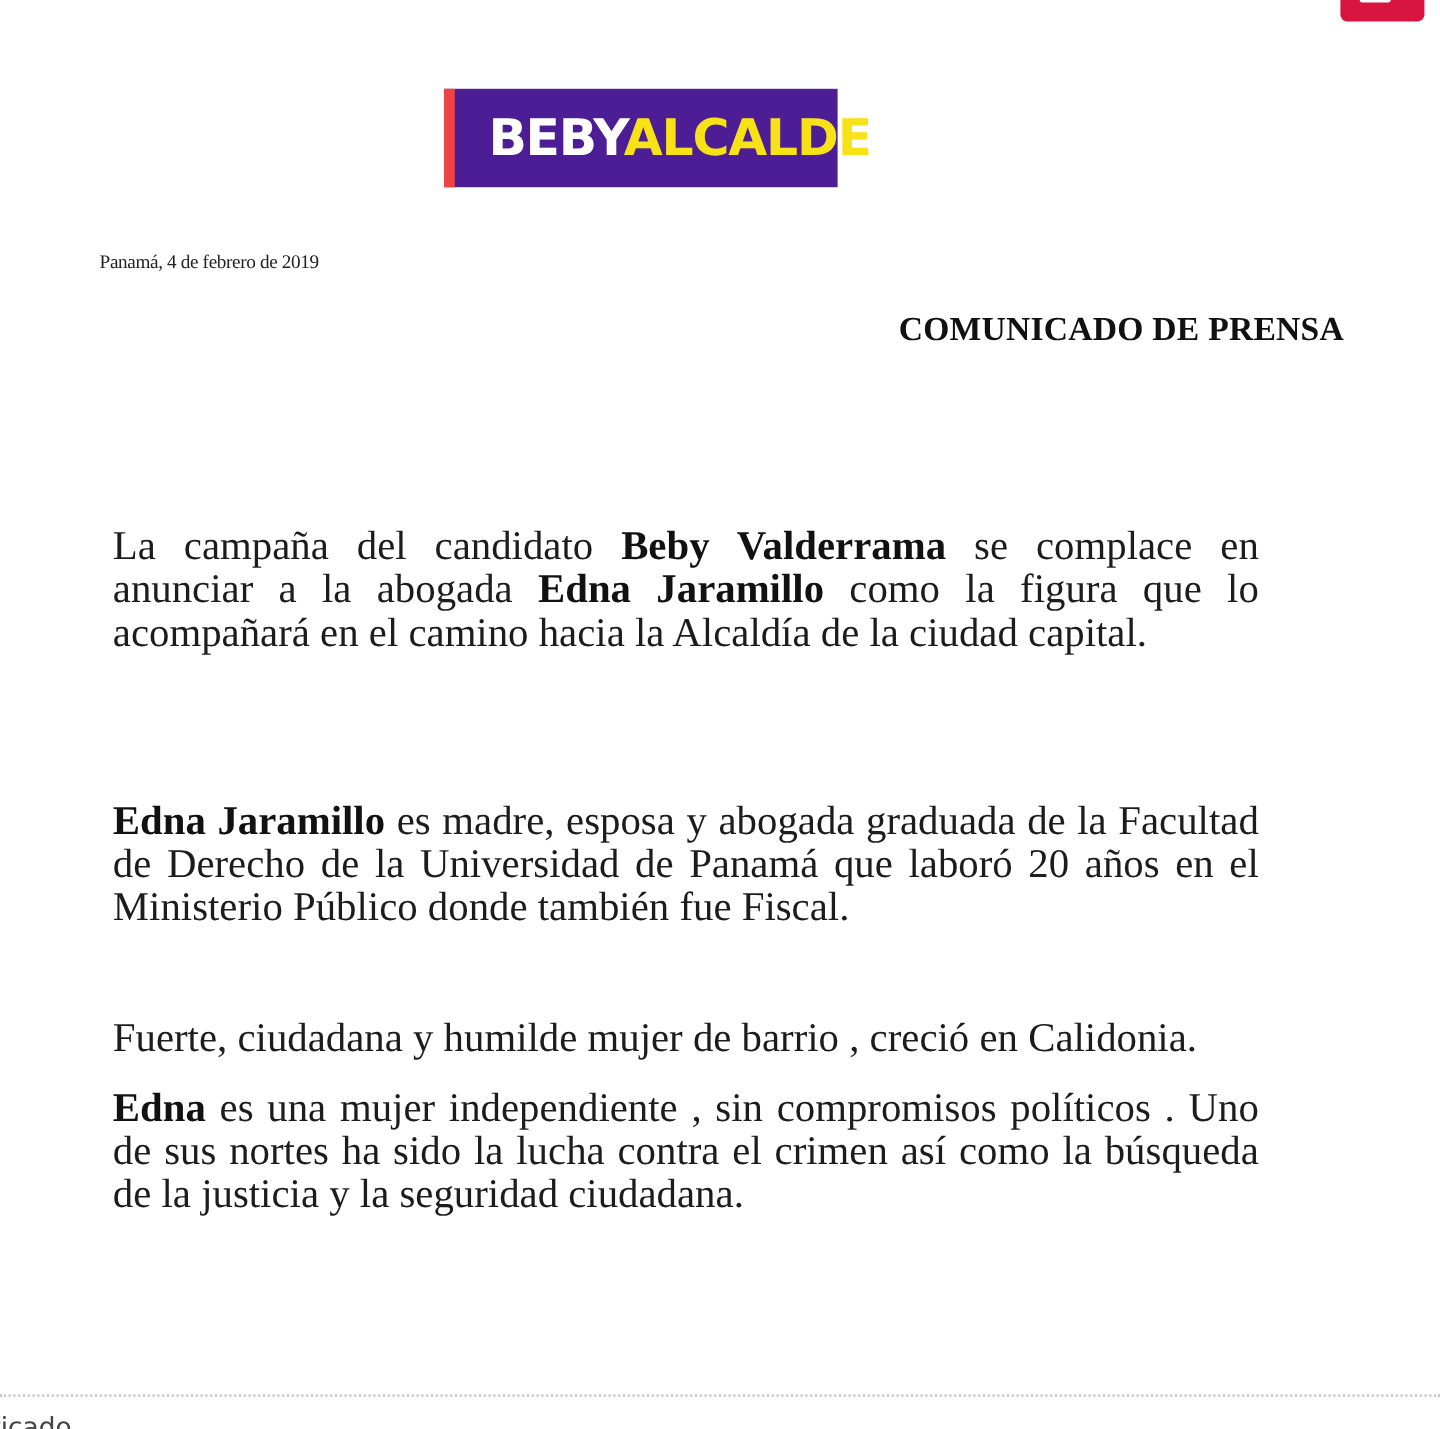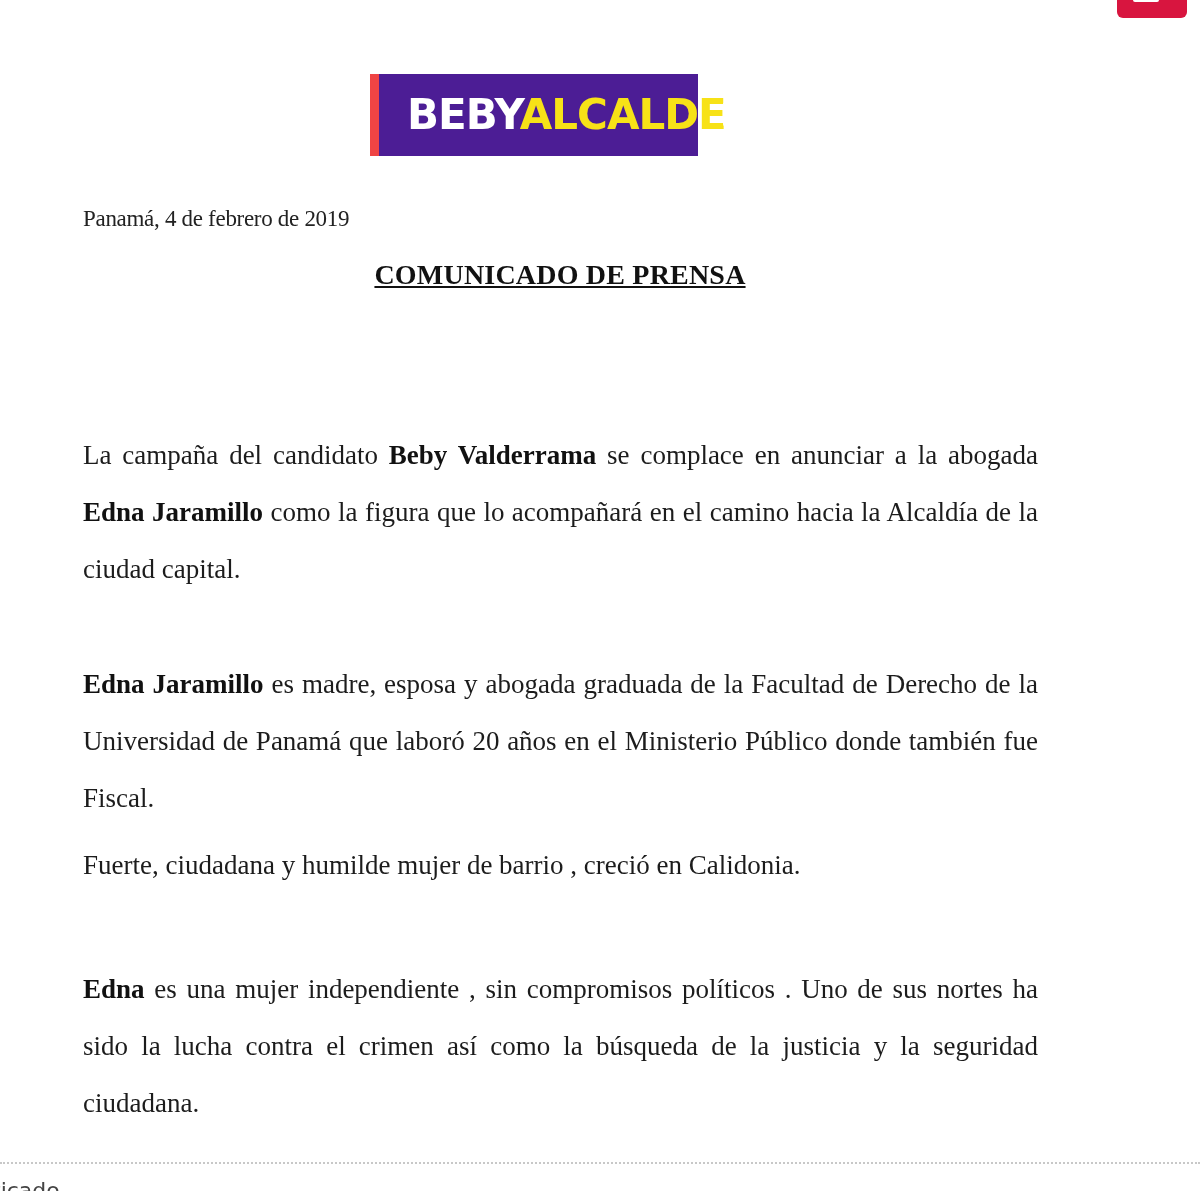--- a/index.html
+++ b/index.html
@@ -77,54 +77,53 @@
       font-weight: bold;
       font-size: 9px;
       color: #ffffff;
       white-space: nowrap;
     }
     
     .dateline {
       position: absolute;
       left: 83px;
       top: 205px;
-      font-size: 23px;
+      font-size: 16px;
       line-height: 28px;
       color: #222;
       letter-spacing: -0.3px;
     }
     .title {
       position: absolute;
       left: 0;
       width: 1120px;
       top: 258px;
-      text-align: center;
+      text-align: right;
       font-weight: bold;
       font-size: 28px;
       line-height: 34px;
       color: #111;
       letter-spacing: 0.2px;
-      text-decoration: underline;
     }
     .body-text {
       position: absolute;
       left: 83px;
       width: 955px;
-      font-size: 27px;
-      line-height: 57px;
+      font-size: 34px;
+      line-height: 36px;
       text-align: justify;
       text-align-last: left;
       color: #1c1c1c;
-      margin: 0;
+      margin: 11px;
     }
     .body-text b { font-weight: bold; color: #111; }
     .p1 { top: 427px; }
     .p2 { top: 656px; }
     .p3 { top: 837px; }
-    .p4 { top: 961px; }
+    .p4 { top: 895px; }
     .separator {
       position: absolute;
       left: 0;
       top: 1162px;
       width: 1200px;
       height: 0;
       border-top: 2px dotted #c8c8c8;
     }
     .cropped-caption {
       position: absolute;

